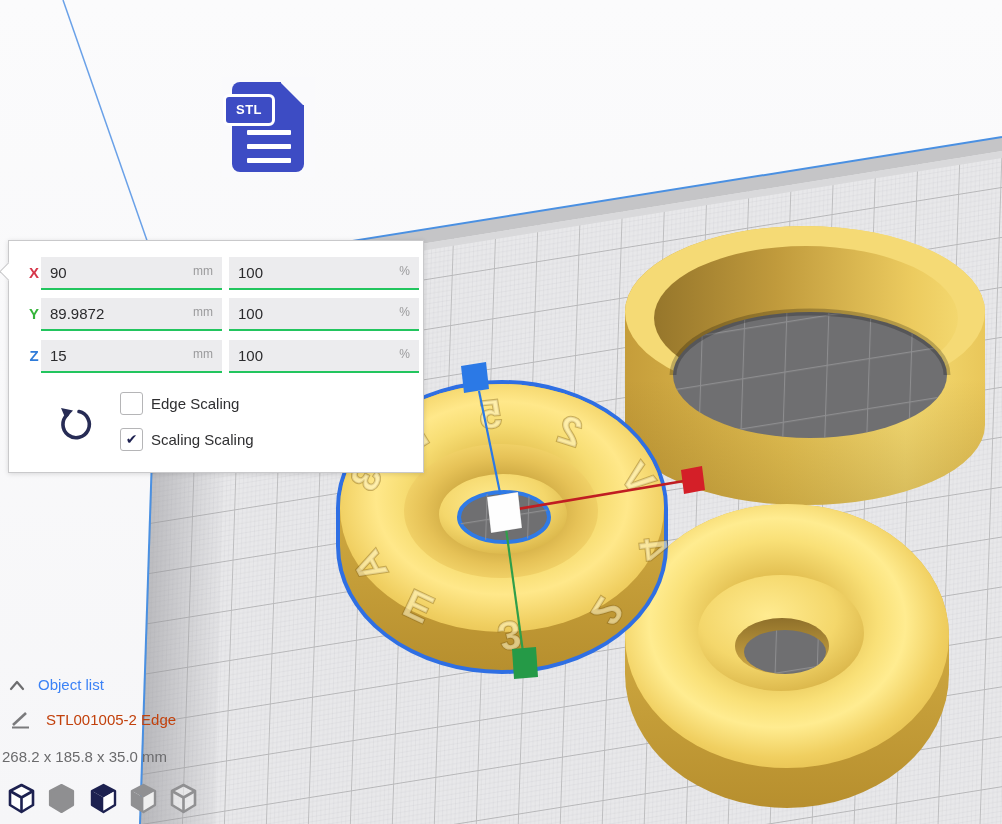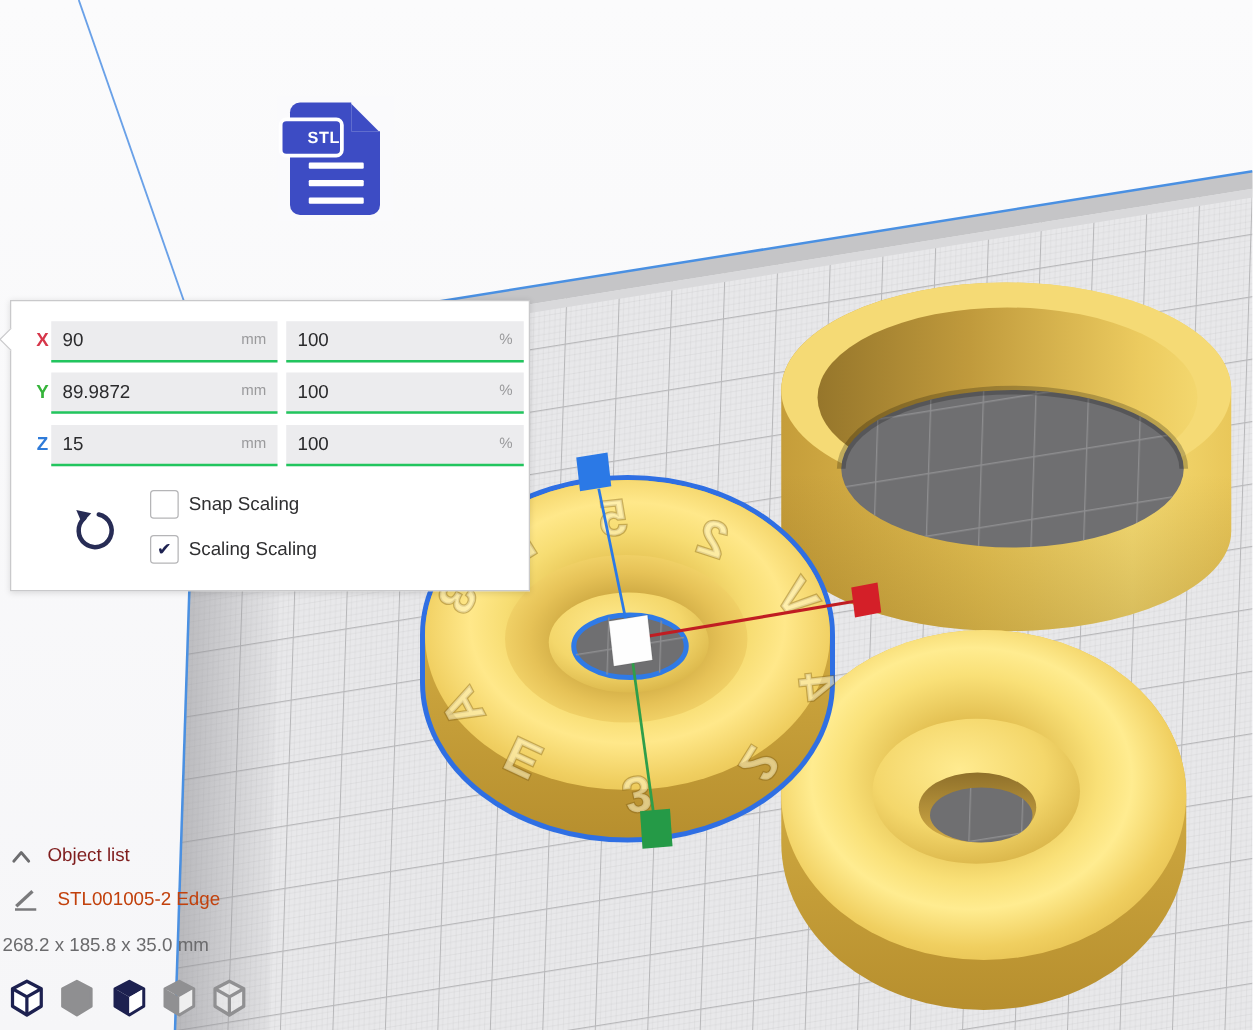--- a/index.html
+++ b/index.html
@@ -30,28 +30,28 @@
     border-radius:3px;box-sizing:border-box;text-align:center;line-height:21px;font-size:14px;color:#1d2150;cursor:pointer;}
   .checkbox-label{position:absolute;left:31px;top:3px;font-size:15px;color:#2f2f31;white-space:nowrap;}
   .reset-btn{position:absolute;left:48px;top:164px;width:40px;height:40px;cursor:pointer;}
 
   
   .stl-badge{position:absolute;left:222px;top:77px;width:93px;height:100px;background:#fafafc;z-index:15;}
   .stl-doc{position:absolute;left:10px;top:5px;width:72px;height:90px;background:#3d4cc4;border-radius:8px;}
   .stl-fold{position:absolute;right:-1px;top:-1px;width:24px;height:24px;background:#fafafc;}
   .stl-fold:after{content:"";position:absolute;left:0;bottom:0;border-left:22px solid #3d4cc4;border-top:22px solid transparent;}
   .stl-tab{position:absolute;left:-9px;top:12px;width:46px;height:26px;background:#3d4cc4;border:3px solid #fff;
-    border-radius:6px;color:#fff;font-size:13px;font-weight:bold;text-align:right;line-height:26px;letter-spacing:.5px;}
+    border-radius:6px;color:#fff;font-size:13px;font-weight:bold;text-align:center;line-height:26px;letter-spacing:.5px;}
   .stl-line{position:absolute;left:15px;width:44px;height:5px;background:#fff;border-radius:1px;}
   .stl-line.l1{top:48px}.stl-line.l2{top:62px}.stl-line.l3{top:76px}
 
   
   .objlist{position:absolute;left:0;top:668px;width:230px;z-index:20;font-size:15px;}
   .objlist-header{position:absolute;left:8px;top:8px;height:20px;cursor:pointer;}
-  .objlist-title{position:absolute;left:30px;top:0;color:#7f1d1d;white-space:nowrap;}
+  .objlist-title{position:absolute;left:30px;top:0;color:#3b82f6;white-space:nowrap;}
   .objlist-item{position:absolute;left:10px;top:42px;height:22px;cursor:pointer;}
   .objlist-item-name{position:absolute;left:36px;top:1px;color:#c2410c;white-space:nowrap;}
   .objlist-dims{position:absolute;left:2px;top:80px;color:#6b6b6d;white-space:nowrap;}
   .thumb-row{position:absolute;left:6px;top:783px;height:34px;z-index:20;}
   .thumb{position:absolute;top:0;width:27px;height:31px;cursor:pointer;}
 </style>
 </head>
 <body>
 
 <svg id="stage" width="1002" height="824" viewBox="0 0 1002 824">
@@ -225,21 +225,21 @@
 
   <div class="reset-btn">
     <svg width="40" height="40" viewBox="0 0 40 40">
       <path d="M 10.5,9.5 A 13.2,13.2 0 1 0 22,6.6" fill="none" stroke="#272c55" stroke-width="3.6" stroke-linecap="round"></path>
       <polygon points="4,3 16,5.5 8.5,13.5" fill="#272c55"></polygon>
     </svg>
   </div>
 
   <div class="checkbox-row snap">
     <span class="checkbox"></span>
-    <span class="checkbox-label">Snap Scaling</span>
+    <span class="checkbox-label">Edge Scaling</span>
   </div>
   <div class="checkbox-row uniform">
     <span class="checkbox"><span>✔</span></span>
     <span class="checkbox-label">Scaling Scaling</span>
   </div>
 </div>
 
 <div class="stl-badge">
   <div class="stl-doc">
     <div class="stl-fold"></div>

